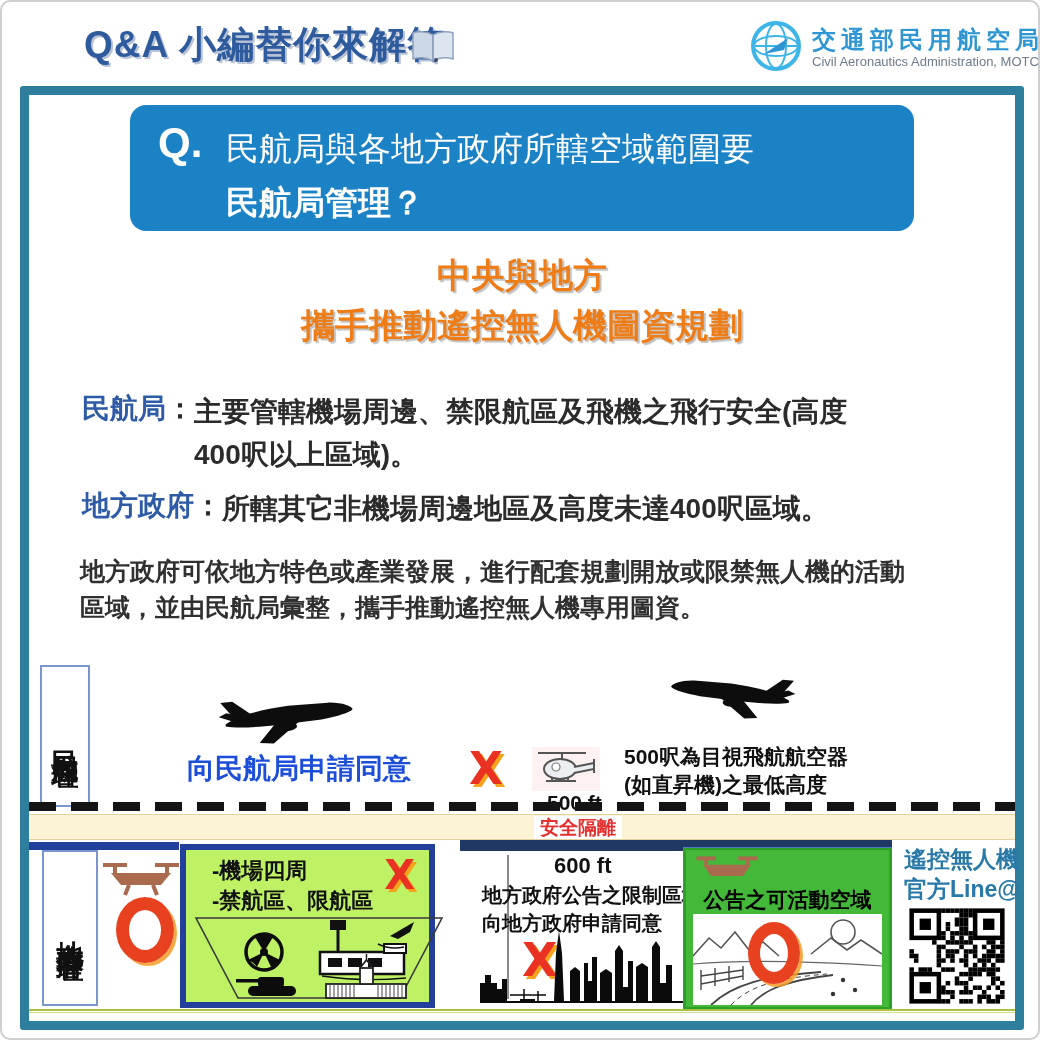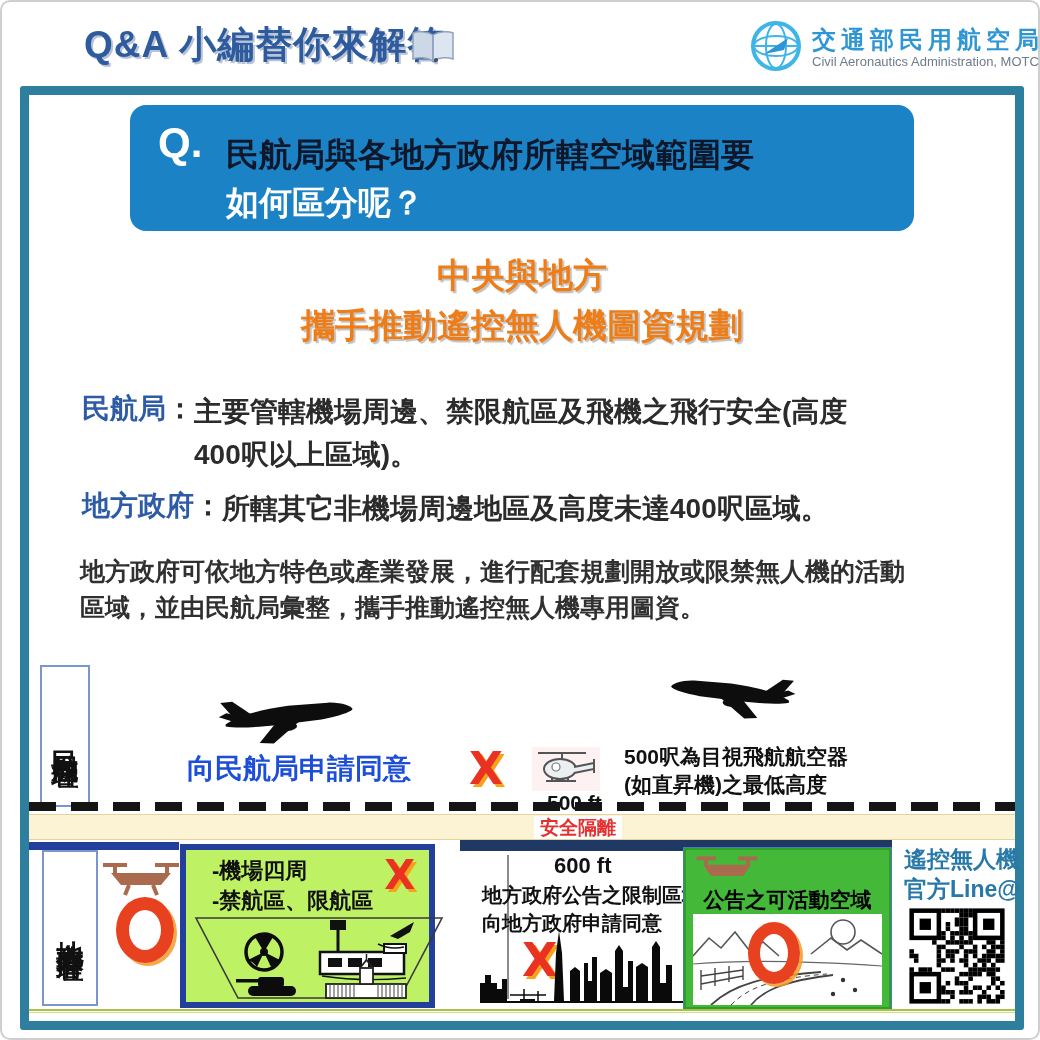--- a/index.html
+++ b/index.html
@@ -15,21 +15,21 @@
   .logo-zh { position:absolute; left:62px; top:6px; font-size:24px; font-weight:bold; color:#2f96d4; letter-spacing:5px; white-space:nowrap; }
   .logo-en { position:absolute; left:62px; top:36px; font-size:13px; color:#6d7b8a; white-space:nowrap; }
 
   
   .panel { position:absolute; left:18px; top:84px; width:1004px; height:944px; border:9px solid #2e7e9d; border-radius:3px; background:#fff; }
   .inner { position:absolute; left:0; top:0; width:986px; height:926px; }
 
   
   .qbox { position:absolute; left:101px; top:10px; width:784px; height:126px; background:#1b82c6; border-radius:16px; }
   .q-prefix { position:absolute; left:28px; top:14px; font-size:42px; font-weight:bold; color:#fff; }
-  .q-line1 { position:absolute; left:96px; top:22px; font-size:33px; font-weight:bold; color:#0f172a; white-space:nowrap;margin-top:6px; }
+  .q-line1 { position:absolute; left:96px; top:22px; font-size:33px; font-weight:normal; color:#ffffff; white-space:nowrap; }
   .q-line2 { position:absolute; left:96px; top:76px; font-size:33px; font-weight:bold; color:#fff; white-space:nowrap; }
 
   
   .headline { position:absolute; left:0; top:158px; width:986px; text-align:center; color:#ee7d17; font-weight:bold; text-shadow:2px 2px 1px #c2c2c2; }
   .headline .l1 { font-size:34px; }
   .headline .l2 { font-size:34px; margin-top:4px; }
 
   
   .def { position:absolute; left:53px; display:flex; font-size:28px; color:#2b2b2b; }
   .def1 { top:295px; }
@@ -113,21 +113,21 @@
     <div class="logo-zh">交通部民用航空局</div>
     <div class="logo-en">Civil Aeronautics Administration, MOTC</div>
   </div>
 
   <div class="panel">
     <div class="inner">
 
       <div class="qbox">
         <div class="q-prefix">Q.</div>
         <div class="q-line1">民航局與各地方政府所轄空域範圍要</div>
-        <div class="q-line2">如何區分呢？</div>
+        <div class="q-line2">民航局管理？</div>
       </div>
 
       <div class="headline">
         <div class="l1">中央與地方</div>
         <div class="l2">攜手推動遙控無人機圖資規劃</div>
       </div>
 
       <div class="def def1">
         <span class="term">民航局</span>
           <span class="colon">：</span>

